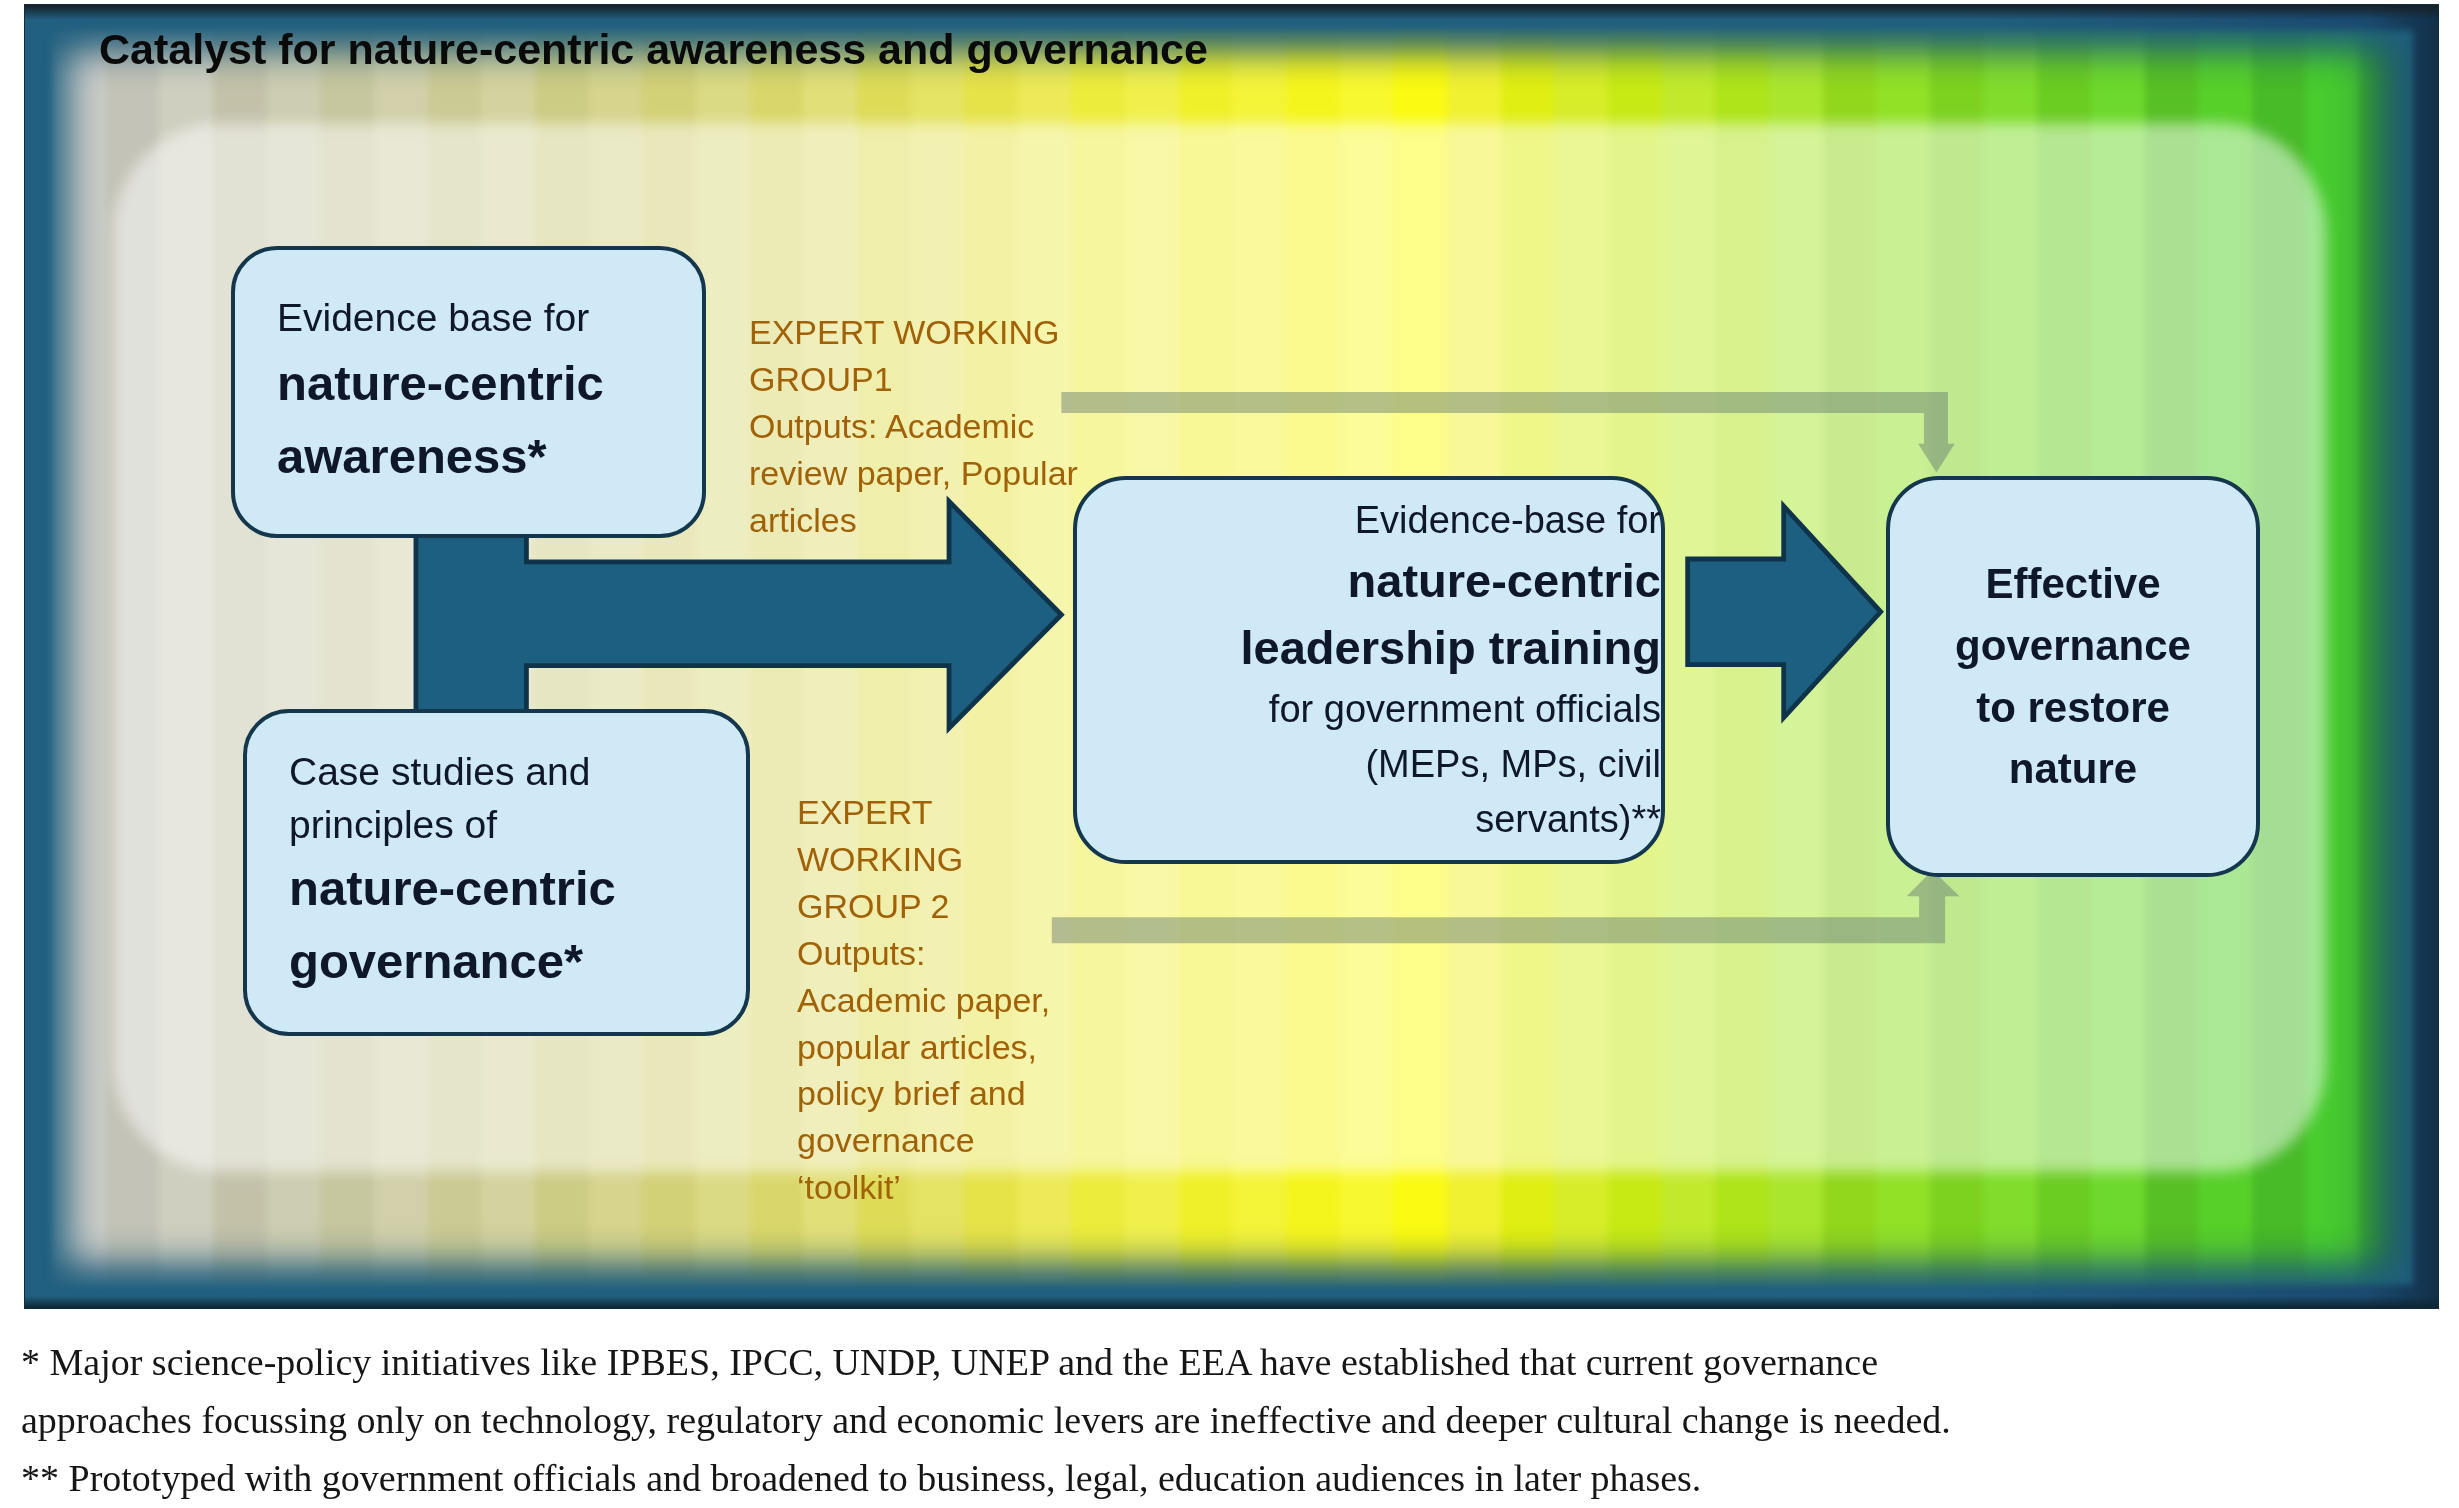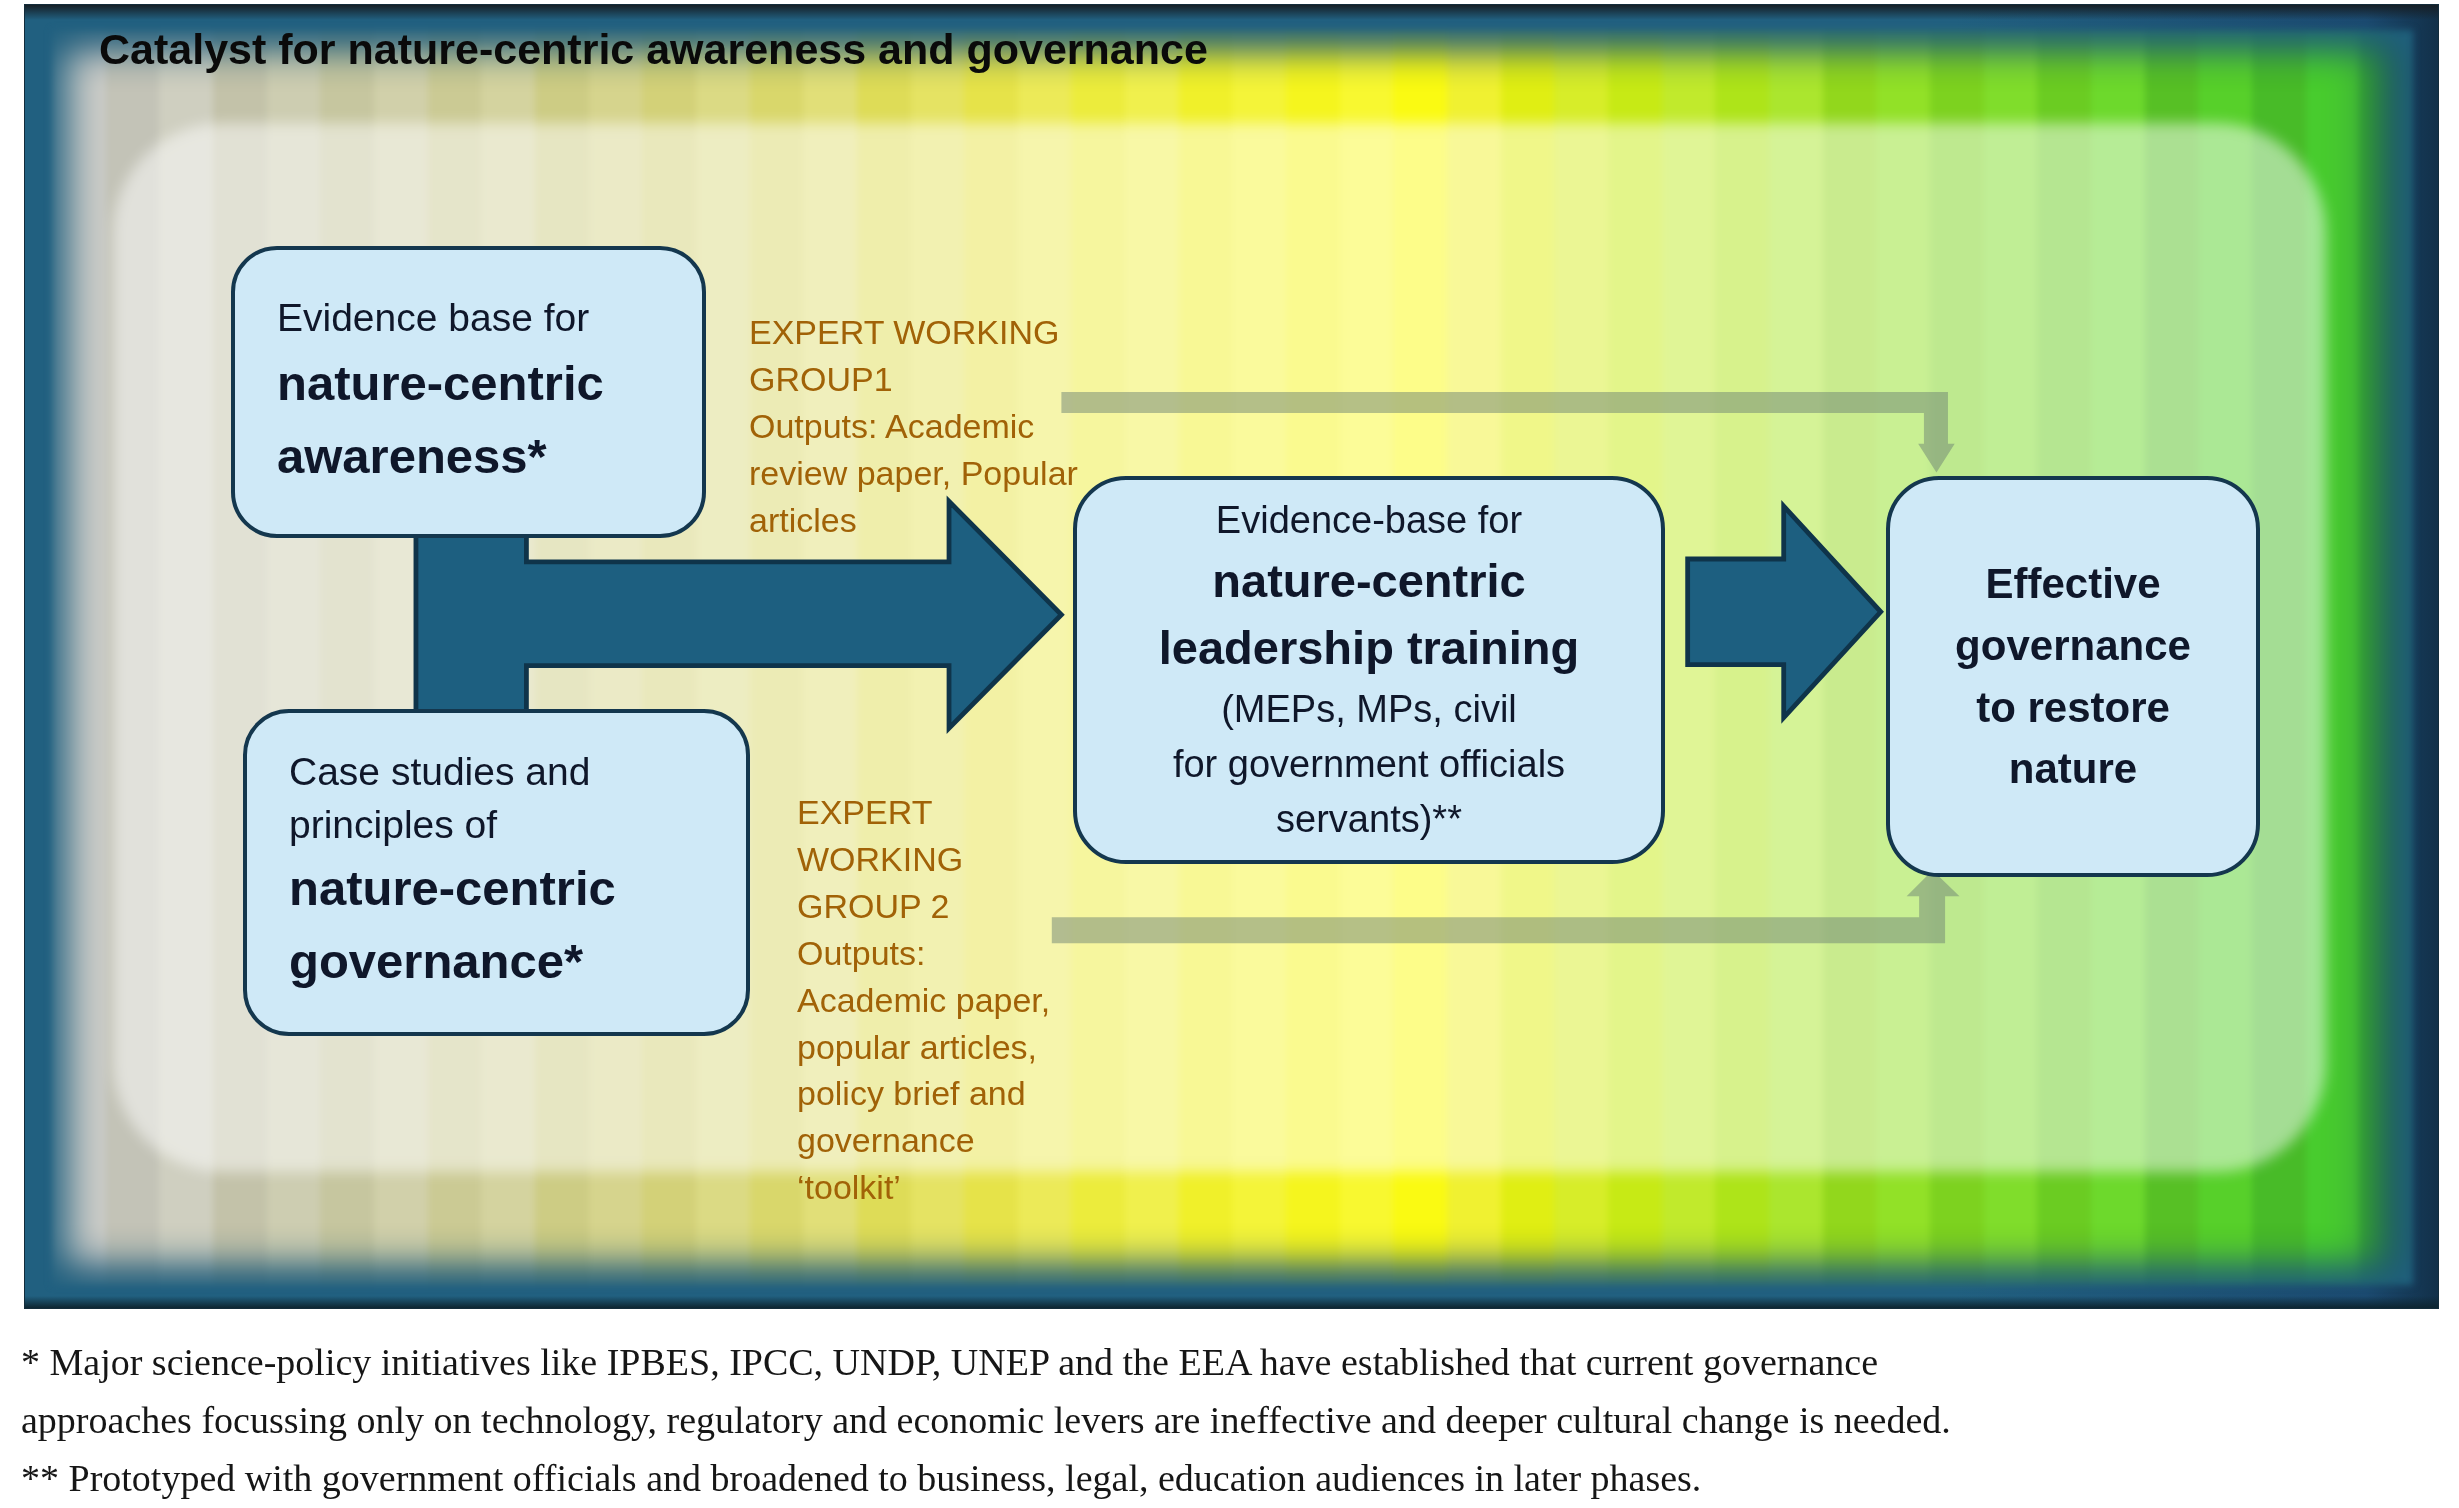--- a/index.html
+++ b/index.html
@@ -49,21 +49,21 @@
   }
   .box-awareness .line{font-size:39px;line-height:1.45;}
   .box-awareness .line.b{font-size:49px;line-height:1.5;}
   .box-governance{
     left:243px;top:709px;width:507px;height:327px;border-radius:46px;
     padding-left:42px;text-align:left;
   }
   .box-governance .line{font-size:39px;line-height:1.35;}
   .box-governance .line.b{font-size:49px;line-height:1.5;}
   .box-training{
-    left:1073px;top:476px;width:592px;height:388px;border-radius:53px;text-align:center;
+    left:1073px;top:476px;width:592px;height:388px;border-radius:53px;text-align:center;align-items:flex-end;
   }
   .box-training .line{font-size:38px;line-height:1.45;}
   .box-training .line.b{font-size:47px;line-height:1.42;}
   .box-outcome{
     left:1886px;top:476px;width:374px;height:401px;border-radius:53px;text-align:center;
   }
   .box-outcome .line{font-size:42px;line-height:1.47;font-weight:bold;}
   .label{
     position:absolute;color:#a16207;font-size:34px;line-height:1.38;white-space:pre-line;
   }
@@ -146,22 +146,22 @@
 <div class="box box-governance">
     <div class="line">Case studies and</div>
     <div class="line">principles of</div>
     <div class="line b">nature-centric</div>
     <div class="line b">governance*</div>
   </div>
 <div class="box box-training">
     <div class="line">Evidence-base for</div>
     <div class="line b">nature-centric</div>
     <div class="line b">leadership training</div>
+    <div class="line">for government officials</div>
     <div class="line">(MEPs, MPs, civil</div>
-    <div class="line">for government officials</div>
     <div class="line">servants)**</div>
   </div>
 <div class="box box-outcome">
     <div class="line b">Effective</div>
     <div class="line b">governance</div>
     <div class="line b">to restore</div>
     <div class="line b">nature</div>
   </div>
 
 <div class="label label1">EXPERT WORKING

